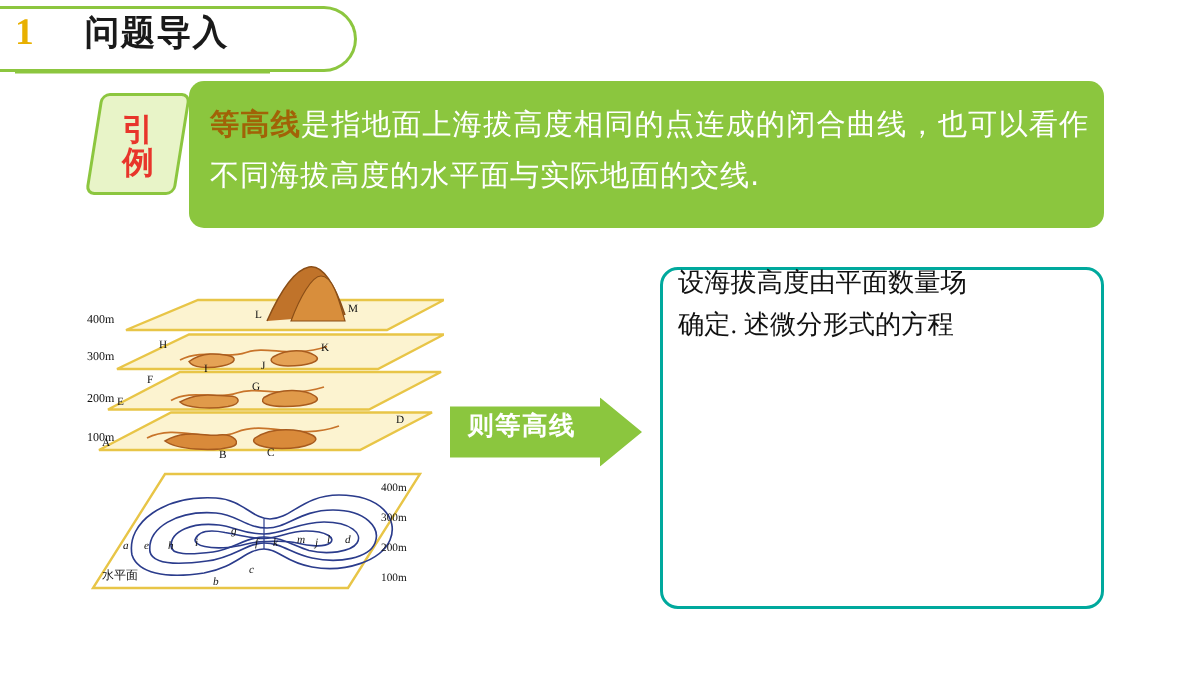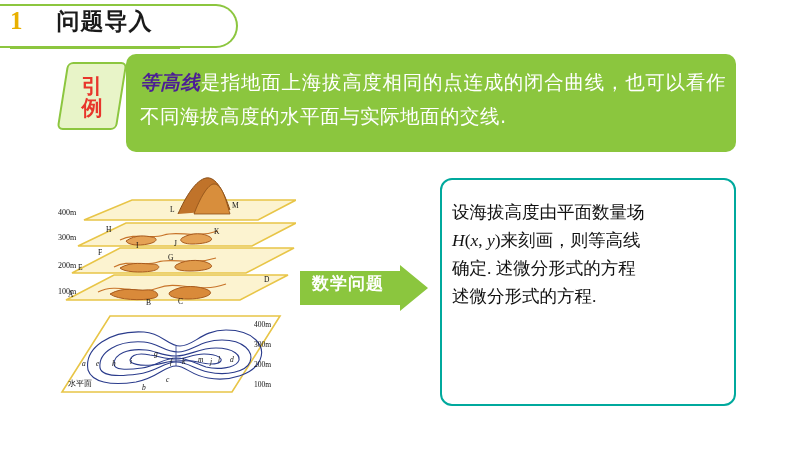--- a/index.html
+++ b/index.html
@@ -59,21 +59,21 @@
     background:#8BC63E;
     border-radius:10px;
     box-sizing:border-box;
   }
   #banner-text{
     position:absolute;left:140px;top:66px;width:586px;
     color:#ffffff;font-size:19.5px;line-height:34px;
     letter-spacing:0.5px;
     text-align:justify;
   }
-  #banner-text .kw{ color:#4c1d95; font-weight:bold;font-style:italic; }
+  #banner-text .kw{ color:#a16207; font-weight:bold; }
 
   
   #illus{
     position:absolute;left:58px;top:170px;width:238px;height:225px;
   }
   #illus svg{display:block;}
 
   
   #arrow-box{
     position:absolute;left:300px;top:265px;width:128px;height:46px;
@@ -85,21 +85,21 @@
 
   
   #mathbox{
     position:absolute;left:440px;top:178px;width:296px;height:228px;
     border:2px solid #00A99D;
     border-radius:12px;
     background:#ffffff;
     box-sizing:border-box;
   }
   #mathbox-text{
-    position:absolute;left:452px;top:198px;width:276px;
+    position:absolute;left:452px;top:174px;width:276px;
     color:#111111;font-size:17.5px;line-height:28px;
     font-family:"Liberation Serif","DejaVu Serif",serif;
   }
   #mathbox-text div{white-space:nowrap;}
   .it{font-style:italic;font-family:"Liberation Serif",serif;}
   .sub{font-size:11px;vertical-align:-3px;font-style:italic;}
 </style>
 </head>
 <body>
 
@@ -208,21 +208,19 @@
     <text x="10" y="216" font-family="DejaVu Sans, sans-serif" font-size="8" fill="#111">水平面</text>
   </g>
 </svg>
 </div>
 
 <div id="arrow-box">
 <svg width="128" height="46" viewBox="0 0 128 46" xmlns="http://www.w3.org/2000/svg">
   <polygon points="0,6 100,6 100,0 128,23 100,46 100,40 0,40" fill="#8BC63E"></polygon>
 </svg>
 </div>
-<div id="arrow-label">数学问题</div>
+<div id="arrow-label">则等高线</div>
 
 <div id="mathbox"></div>
 <div id="mathbox-text">
   <div>设海拔高度由平面数量场</div>
-  <div><span class="it">H</span>(<span class="it">x</span>, <span class="it">y</span>)来刻画，则等高线</div>
   <div>确定. 述微分形式的方程</div>
-  <div>述微分形式的方程.</div>
 </div>
 
 </body></html>

